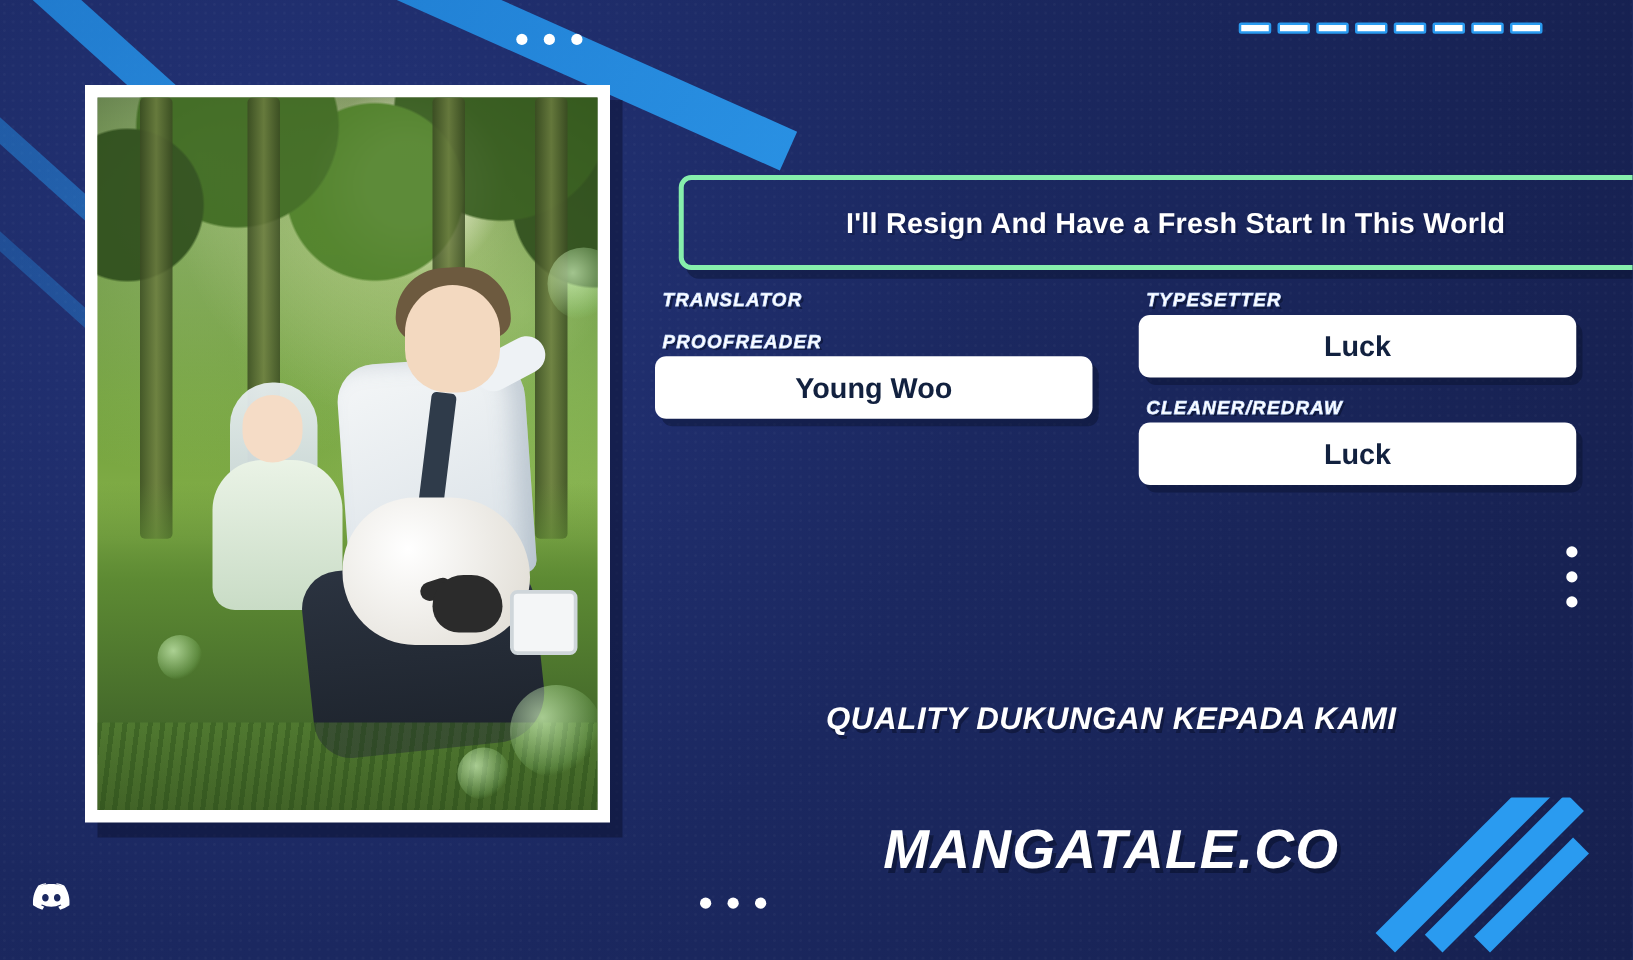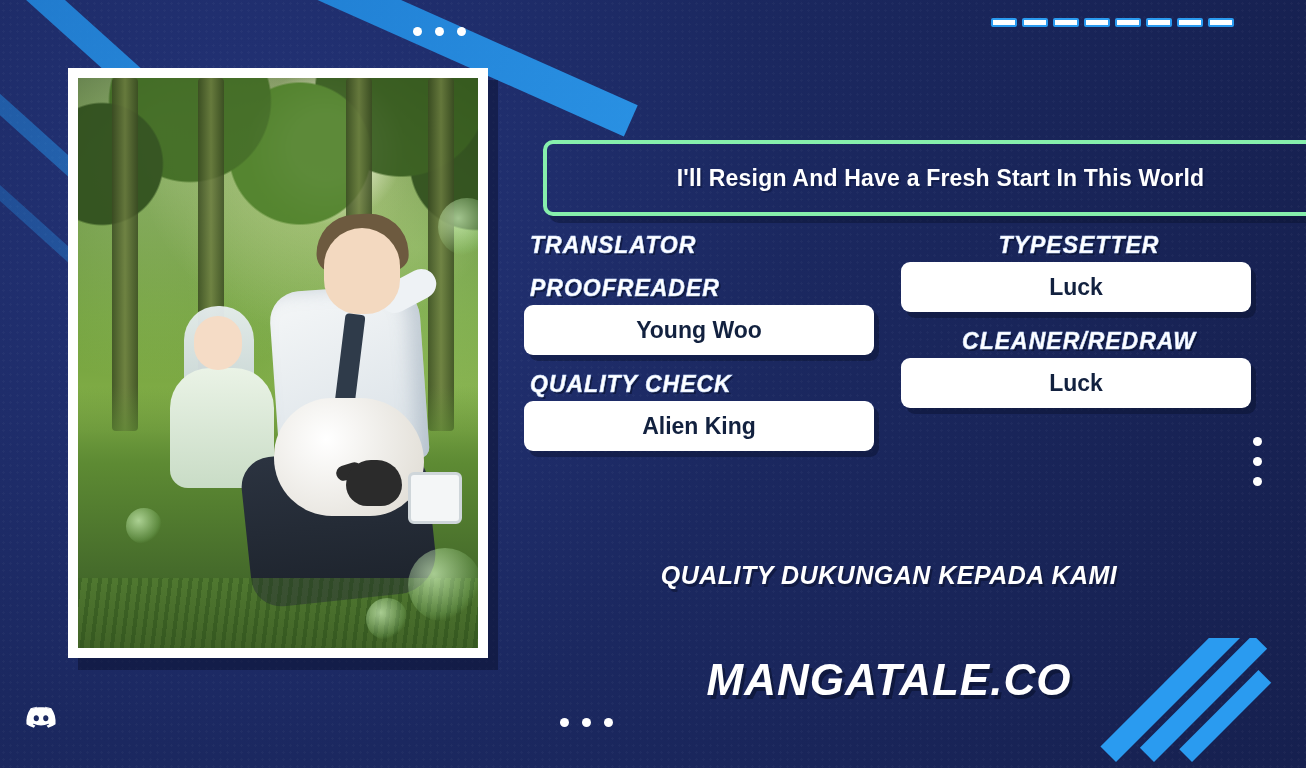--- a/index.html
+++ b/index.html
@@ -195,24 +195,24 @@
     box-shadow: 6px 7px 0 rgba(8,14,40,.40);
   }
   .title-text {
     color: #ffffff; font-size: 23px; font-weight: 700; letter-spacing: .2px;
     text-shadow: 2px 2px 0 rgba(10,20,60,.5);
   }
 
   
   .credits { position: absolute; left: 524px; top: 232px; width: 730px; }
   .credit-col-left { position: absolute; left: 0; top: 0; width: 350px; }
-  .credit-col-right { position: absolute; left: 377px; top: 0; width: 350px; text-align: center; }
+  .credit-col-right { position: absolute; left: 387px; top: 0; width: 350px; }
   .credit-block { margin-bottom: 16px; }
   .credit-label {
-    color:#ffffff; font-size: 23px; font-weight: 800; font-style: italic;
+    color:#ffffff; font-size: 15px; font-weight: 800; font-style: italic;
     letter-spacing: 1px; margin-left: 6px; margin-bottom: 3px;
     text-transform: uppercase;
     -webkit-text-stroke: .6px #cfe2ff;
     text-shadow: 2px 2px 0 rgba(8,14,40,.55);
   }
   .credit-pill {
     background:#ffffff; border-radius: 9px; height: 50px;
     display:flex; align-items:center; justify-content:center;
     box-shadow: 5px 6px 0 rgba(8,14,40,.40);
   }
@@ -327,26 +327,20 @@
   <div class="credit-col-left">
     <div class="credit-block">
       <div class="credit-label">TRANSLATOR</div>
     </div>
     <div class="credit-block">
       <div class="credit-label">PROOFREADER</div>
       <div class="credit-pill">
         <span class="credit-value">Young Woo</span>
       </div>
     </div>
-    <div class="credit-block">
-      <div class="credit-label">QUALITY CHECK</div>
-      <div class="credit-pill">
-        <span class="credit-value">Alien King</span>
-      </div>
-    </div>
   </div>
 
   <div class="credit-col-right">
     <div class="credit-block">
       <div class="credit-label">TYPESETTER</div>
       <div class="credit-pill">
         <span class="credit-value">Luck</span>
       </div>
     </div>
     <div class="credit-block">

